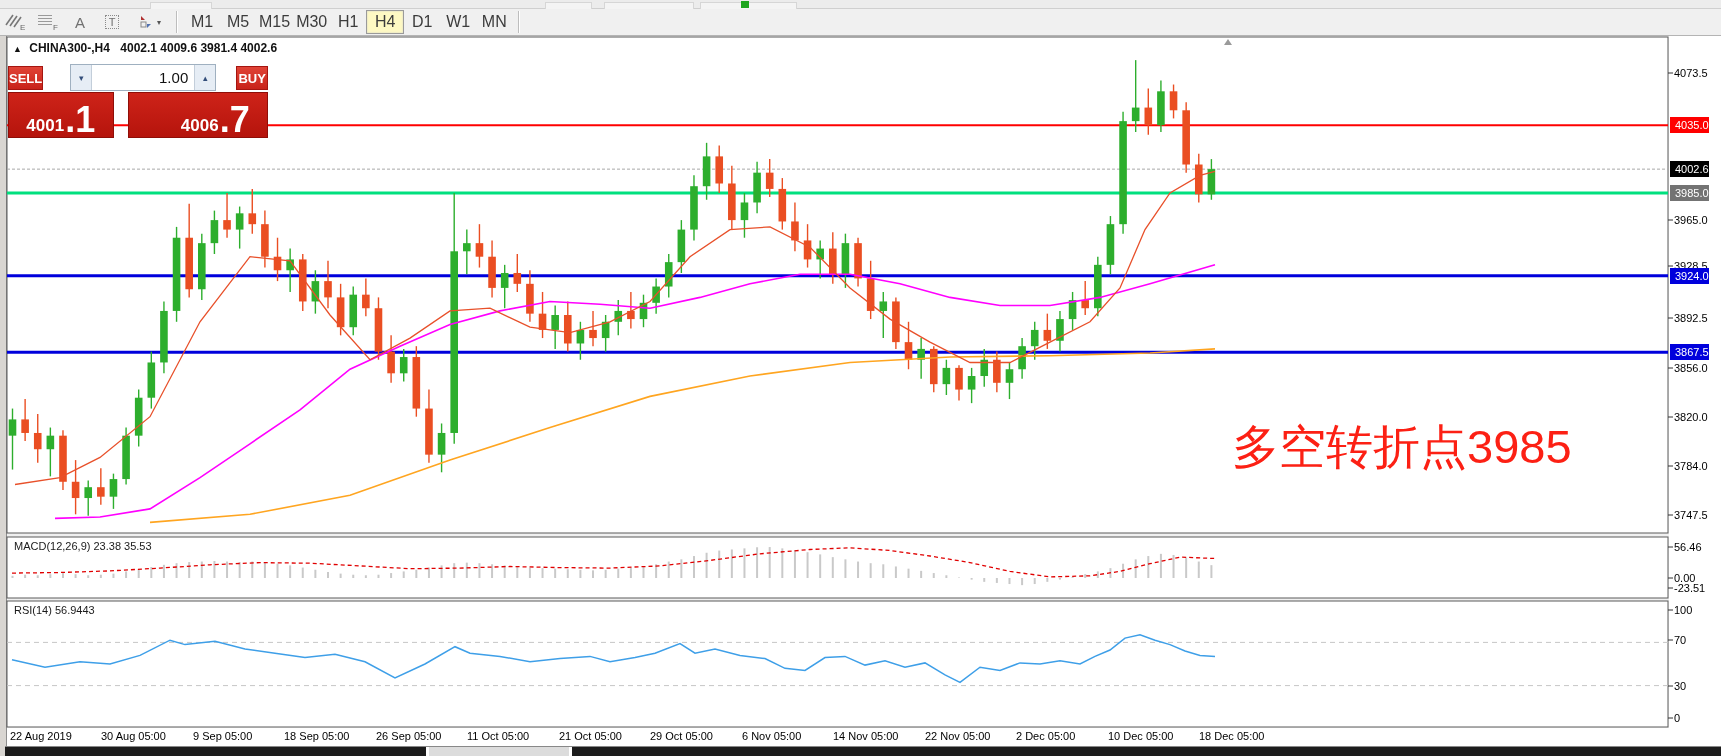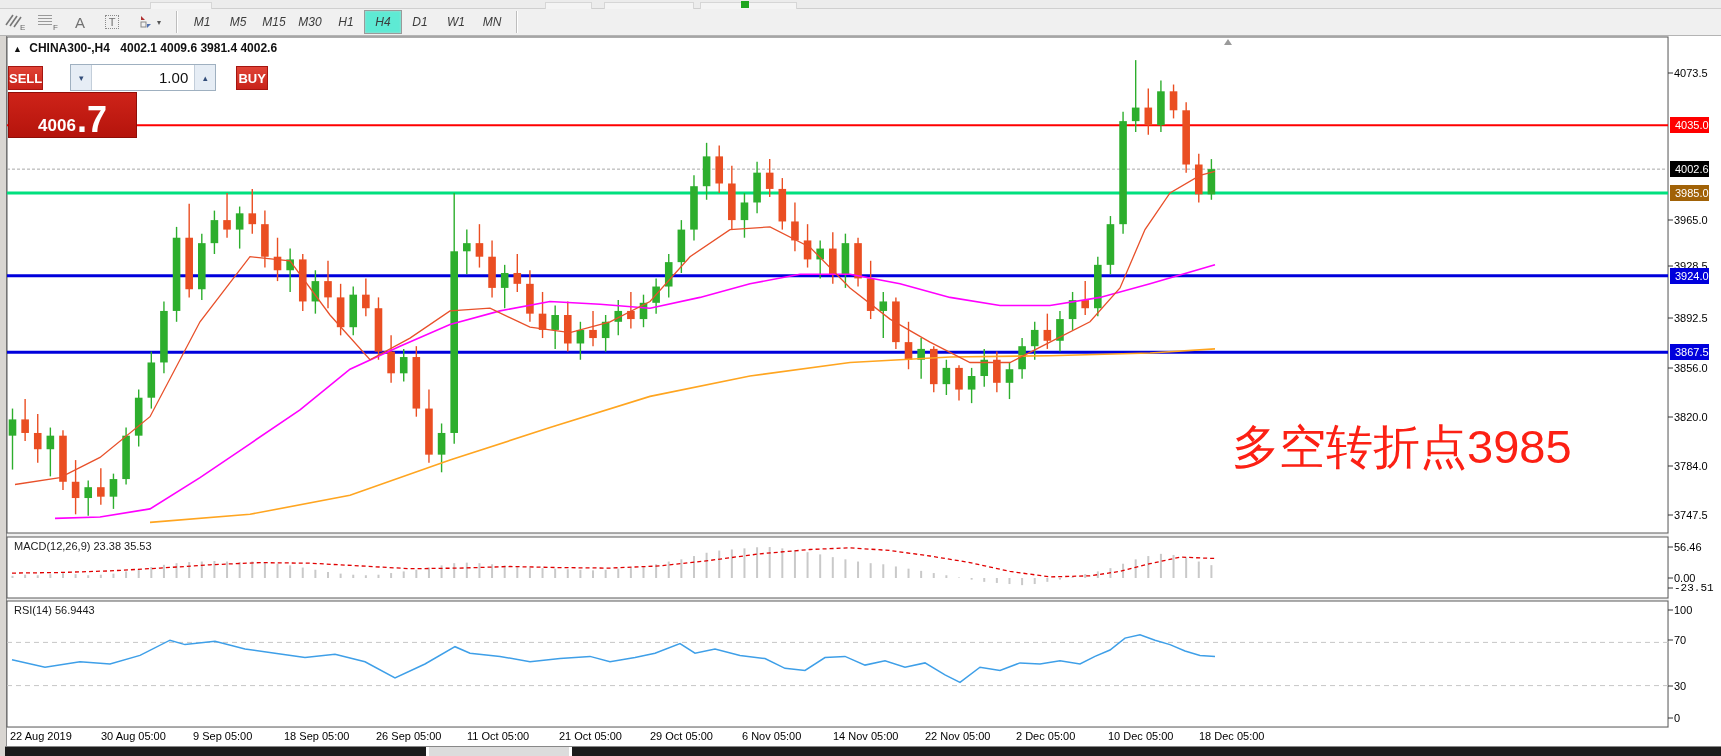--- a/index.html
+++ b/index.html
@@ -7,22 +7,22 @@
   .app{position:relative;width:1721px;height:756px;background:#F0F0F0;}
   
   .top-strip{position:absolute;left:0;top:0;width:1721px;height:8px;background:#ECECEC;border-bottom:1px solid #CFCFCF;}
   .top-strip .stub{position:absolute;top:2px;height:6px;border:1px solid #D6D6D6;background:#F4F4F4;}
   .top-strip .green-dot{position:absolute;top:1px;width:8px;height:7px;background:#1FA51F;}
   
   .toolbar{position:absolute;left:0;top:9px;width:1721px;height:26px;background:#F0F0F0;border-bottom:1px solid #B4B4B4;display:flex;align-items:center;}
   .tb-icon{width:30px;height:22px;margin:0 1px;display:flex;align-items:center;justify-content:center;color:#6E6E6E;font-size:13px;position:relative;}
   .tb-sep{width:1px;height:22px;background:#BDBDBD;border-right:1px solid #FFF;margin:0 6px;}
   .tf-btn{min-width:30px;height:22px;padding:0 3px;display:flex;align-items:center;justify-content:center;
-    font-size:12px;color:#3C3C3C;letter-spacing:0;font-style:italic;}
-  .tf-btn.active{background:#5eead4;border:1px solid #9A9A9A;box-shadow:inset 0 0 2px #CFCFCF;}
+    font-size:16px;color:#3C3C3C;letter-spacing:0;}
+  .tf-btn.active{background:#fef9c3;border:1px solid #9A9A9A;box-shadow:inset 0 0 2px #CFCFCF;}
   .tbox{border:1px dotted #8A8A8A;padding:0 3px;font-size:11px;color:#6E6E6E;}
   .caret{font-size:8px;color:#555;margin-left:2px;}
   
   .left-strip{position:absolute;left:0;top:36px;width:6px;height:720px;background:#D9D6D2;border-right:1px solid #8E8E8E;}
   .right-col{position:absolute;left:1669px;top:36px;width:52px;height:711px;background:#FFFFFF;}
   svg.canvas{position:absolute;left:0;top:0;width:1721px;height:756px;}
   
   .sym-head{position:absolute;left:13px;top:41px;font-size:12px;font-weight:700;color:#111;}
   .sym-head .tri{font-size:9px;margin-right:4px;}
   
@@ -457,20 +457,24 @@
       <div class="btn-red sell-btn">SELL</div>
       <div class="vol-box">
         <div class="spin">▾</div>
         <div class="vol-val">1.00</div>
         <div class="spin up">▴</div>
       </div>
       <div class="btn-red buy-btn">BUY</div>
     </div>
     <div class="row2">
       <div class="tile">
+        <span class="small">4001</span>
+        <span class="big">.1</span>
+      </div>
+      <div class="tile">
         <span class="small">4006</span>
         <span class="big">.7</span>
       </div>
     </div>
   </div>
 
   <div class="ind-label" style="left:14px;top:540px;">MACD(12,26,9) 23.38 35.53</div>
   <div class="ind-label" style="left:14px;top:604px;">RSI(14) 56.9443</div>
 
   <div class="annotation" style="color: rgb(252, 32, 20);">多空转折点3985</div>
@@ -479,30 +483,30 @@
       <div class="tick-label" style="top: 73px;">4073.5</div>
       <div class="tick-label" style="top: 220px;">3965.0</div>
       <div class="tick-label" style="top: 266px;">3928.5</div>
       <div class="tick-label" style="top: 318px;">3892.5</div>
       <div class="tick-label" style="top: 368px;">3856.0</div>
       <div class="tick-label" style="top: 417px;">3820.0</div>
       <div class="tick-label" style="top: 466px;">3784.0</div>
       <div class="tick-label" style="top: 515px;">3747.5</div>
       <div class="tick-label" style="top: 547px;">56.46</div>
       <div class="tick-label" style="top: 578px;">0.00</div>
-      <div class="tick-label" style="top: 588px; font-family: Liberation Mono, monospace;">-23.51</div>
+      <div class="tick-label" style="top: 588px;">-23.51</div>
       <div class="tick-label" style="top: 610px;">100</div>
       <div class="tick-label" style="top: 640px;">70</div>
       <div class="tick-label" style="top: 686px;">30</div>
       <div class="tick-label" style="top: 718px;">0</div>
     </div>
   <div id="badges">
       <div class="badge" style="top: 125px; background: rgb(255, 0, 0);">4035.0</div>
       <div class="badge" style="top: 169px; background: rgb(0, 0, 0);">4002.6</div>
-      <div class="badge" style="top: 193px; background: #a16207;">3985.0</div>
+      <div class="badge" style="top: 193px; background: #737373;">3985.0</div>
       <div class="badge" style="top: 276px; background: rgb(0, 0, 220);">3924.0</div>
       <div class="badge" style="top: 352px; background: rgb(0, 0, 220);">3867.5</div>
     </div>
   <div class="date-axis" id="date-axis">
       <div class="date-label" style="left: 3px;">22 Aug 2019</div>
       <div class="date-label" style="left: 94px;">30 Aug 05:00</div>
       <div class="date-label" style="left: 186px;">9 Sep 05:00</div>
       <div class="date-label" style="left: 277px;">18 Sep 05:00</div>
       <div class="date-label" style="left: 369px;">26 Sep 05:00</div>
       <div class="date-label" style="left: 460px;">11 Oct 05:00</div>

